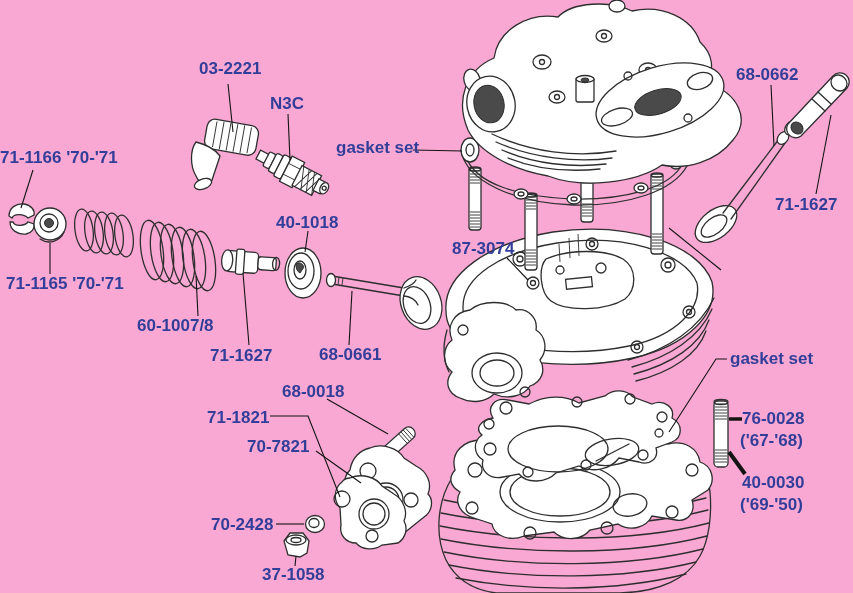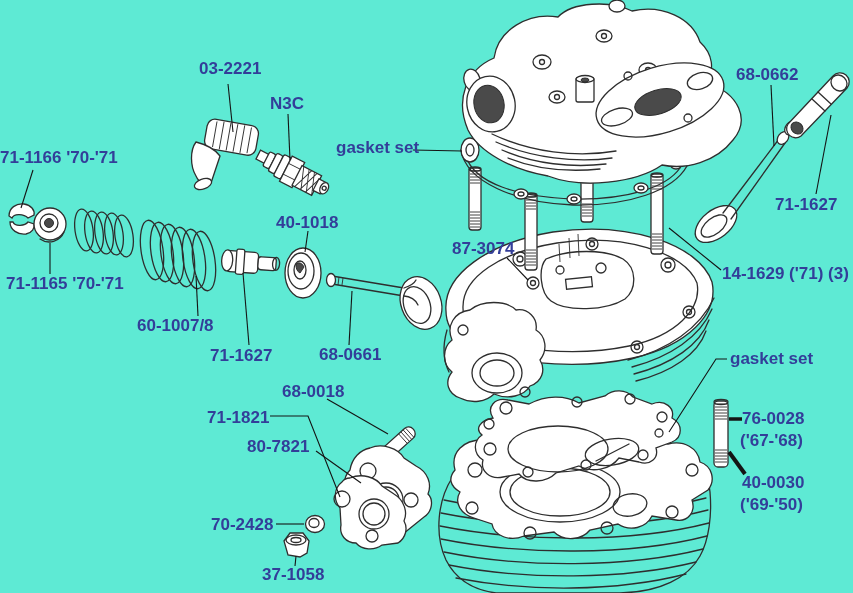--- a/index.html
+++ b/index.html
@@ -1,16 +1,16 @@
 <!DOCTYPE html>
 <html style="--label-color: #333e99;"><head>
 <meta charset="utf-8">
 <style>
   html,body{margin:0;padding:0;background:#fff;}
-  .stage{position:relative;width:853px;height:593px;background:#5eead4;overflow:hidden;
+  .stage{position:relative;width:853px;height:593px;background:#f9a8d4;overflow:hidden;
          font-family:"Liberation Sans",sans-serif;}
   .stage svg{position:absolute;left:0;top:0;}
   .lbl{position:absolute;font:bold 17px "Liberation Sans",sans-serif;
        color:var(--label-color,#333e99);white-space:nowrap;line-height:1;}
   
   .ln{fill:none;stroke:#2e2e2e;stroke-width:1.3;stroke-linecap:round;}
   .wh{fill:#ffffff;stroke:#2e2e2e;stroke-width:1.3;}
   .dk{fill:#4a4a4a;stroke:#2e2e2e;stroke-width:1;}
   .th{fill:none;stroke:#2e2e2e;stroke-width:.9;}
   .ldr{fill:none;stroke:#141414;stroke-width:1.1;}
@@ -313,24 +313,23 @@
   <div class="lbl" style="left:336px;top:139px">gasket set</div>
   <div class="lbl" style="left:0;top:149px">71-1166 '70-'71</div>
   <div class="lbl" style="left:6px;top:275px">71-1165 '70-'71</div>
   <div class="lbl" style="left:137px;top:317px">60-1007/8</div>
   <div class="lbl" style="left:210px;top:347px">71-1627</div>
   <div class="lbl" style="left:276px;top:214px">40-1018</div>
   <div class="lbl" style="left:319px;top:346px">68-0661</div>
   <div class="lbl" style="left:452px;top:240px">87-3074</div>
   <div class="lbl" style="left:736px;top:66px">68-0662</div>
   <div class="lbl" style="left:775px;top:196px">71-1627</div>
-  <div class="lbl" style="left:722px;top:265px">14-1629 ('71) (3)</div>
   <div class="lbl" style="left:730px;top:350px">gasket set</div>
   <div class="lbl" style="left:742px;top:410px">76-0028</div>
   <div class="lbl" style="left:740px;top:432px">('67-'68)</div>
   <div class="lbl" style="left:742px;top:474px">40-0030</div>
   <div class="lbl" style="left:740px;top:496px">('69-'50)</div>
   <div class="lbl" style="left:282px;top:383px">68-0018</div>
   <div class="lbl" style="left:207px;top:409px">71-1821</div>
-  <div class="lbl" style="left:247px;top:438px">80-7821</div>
+  <div class="lbl" style="left:247px;top:438px">70-7821</div>
   <div class="lbl" style="left:211px;top:516px">70-2428</div>
   <div class="lbl" style="left:262px;top:566px">37-1058</div>
 </div>
 
 </body></html>

